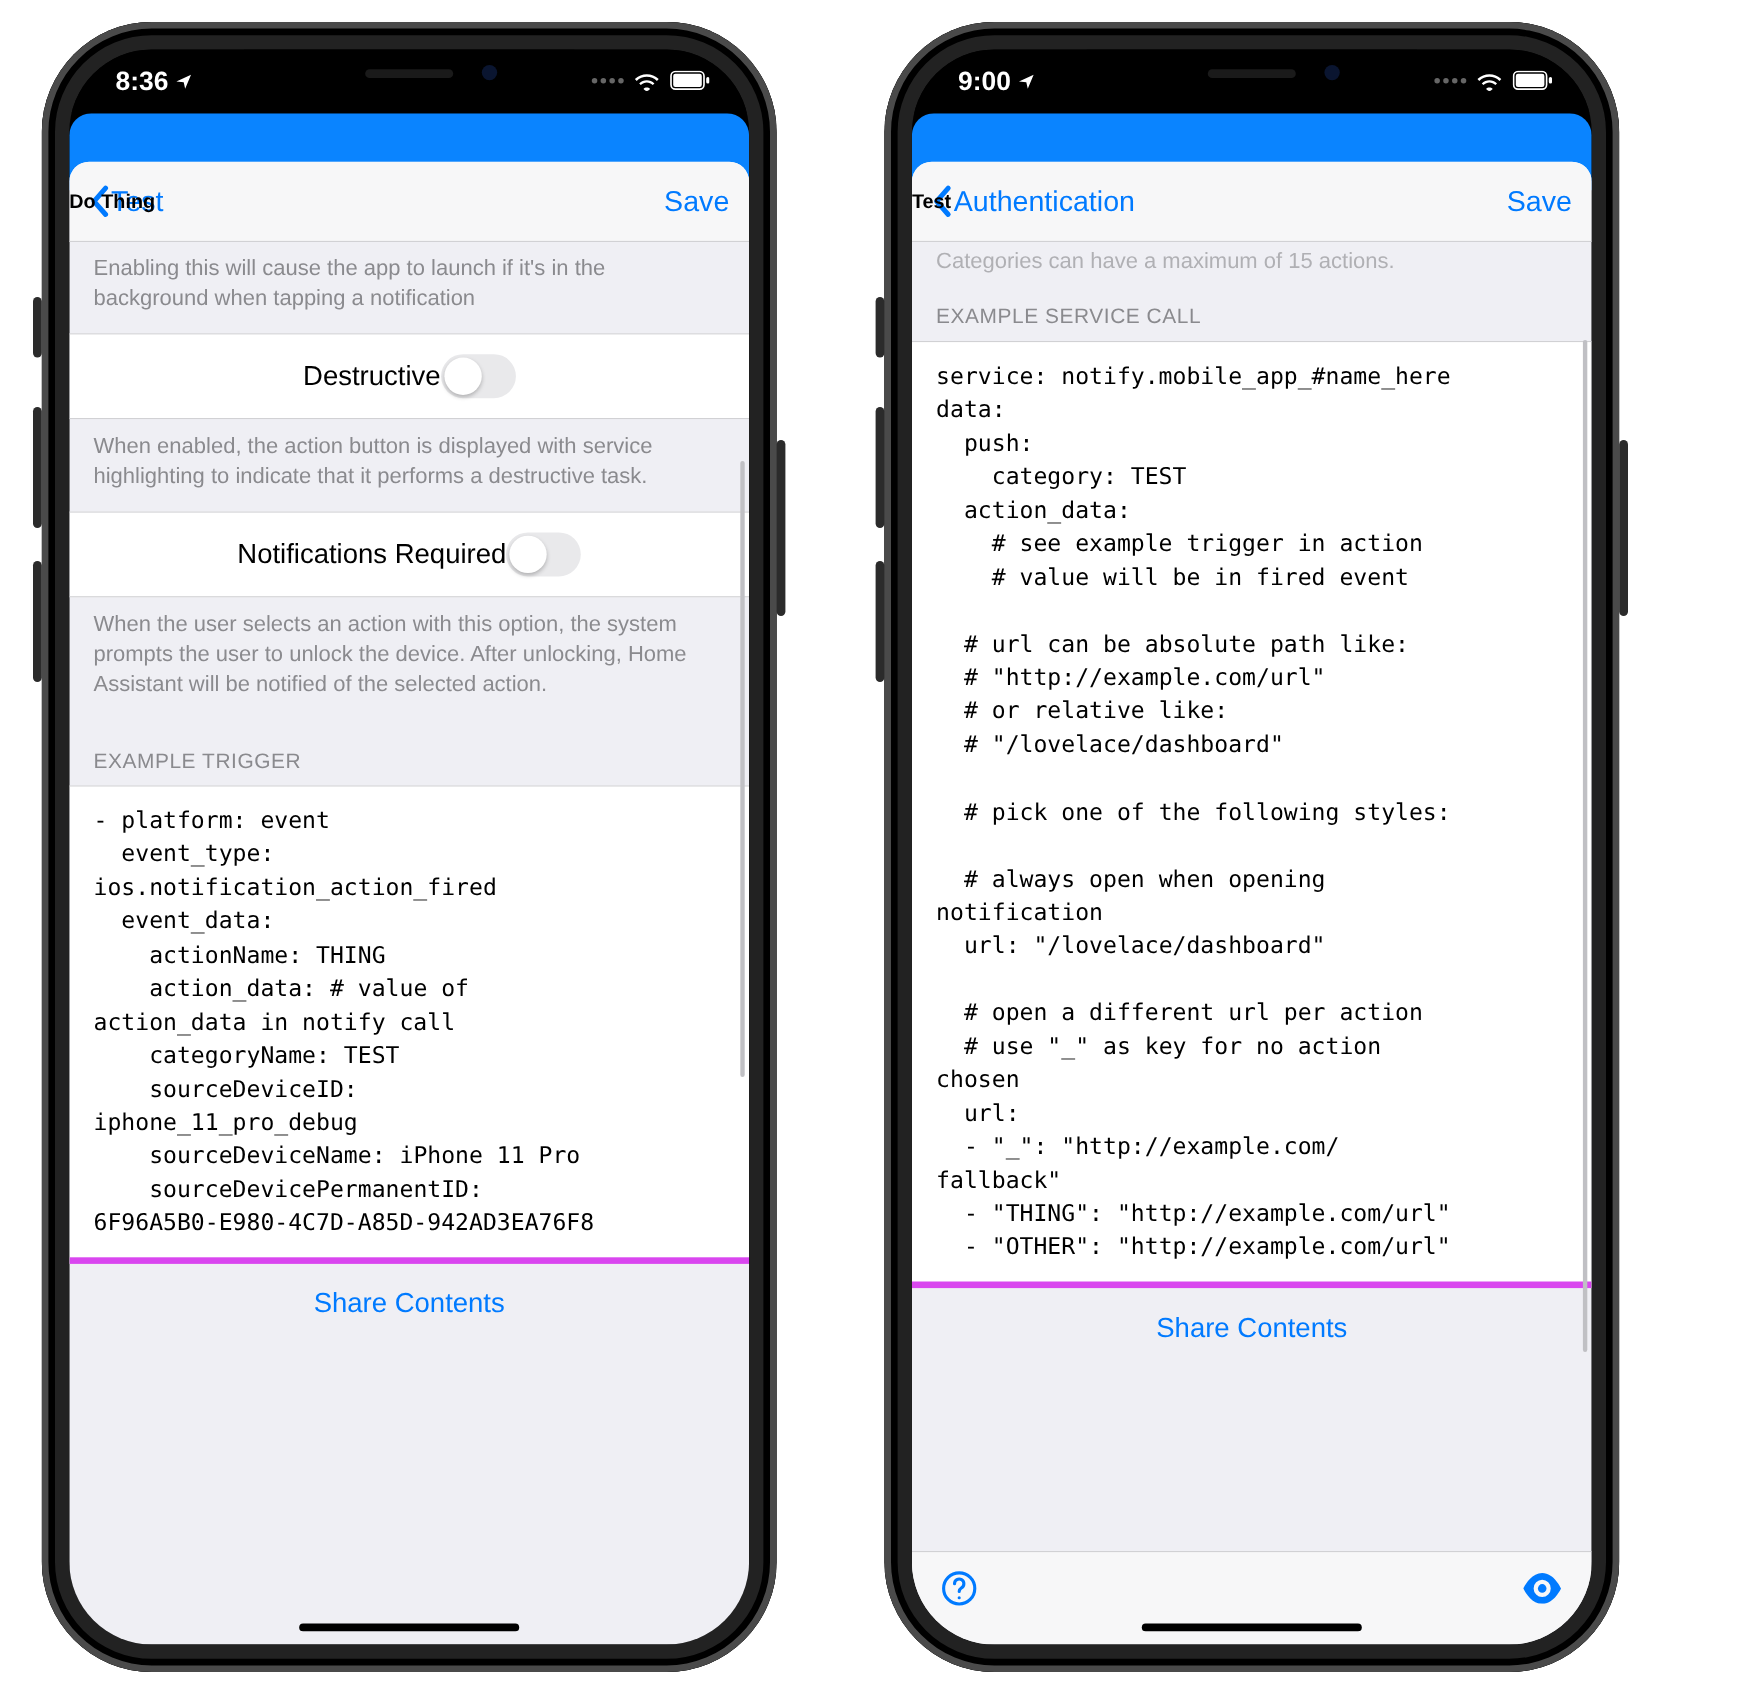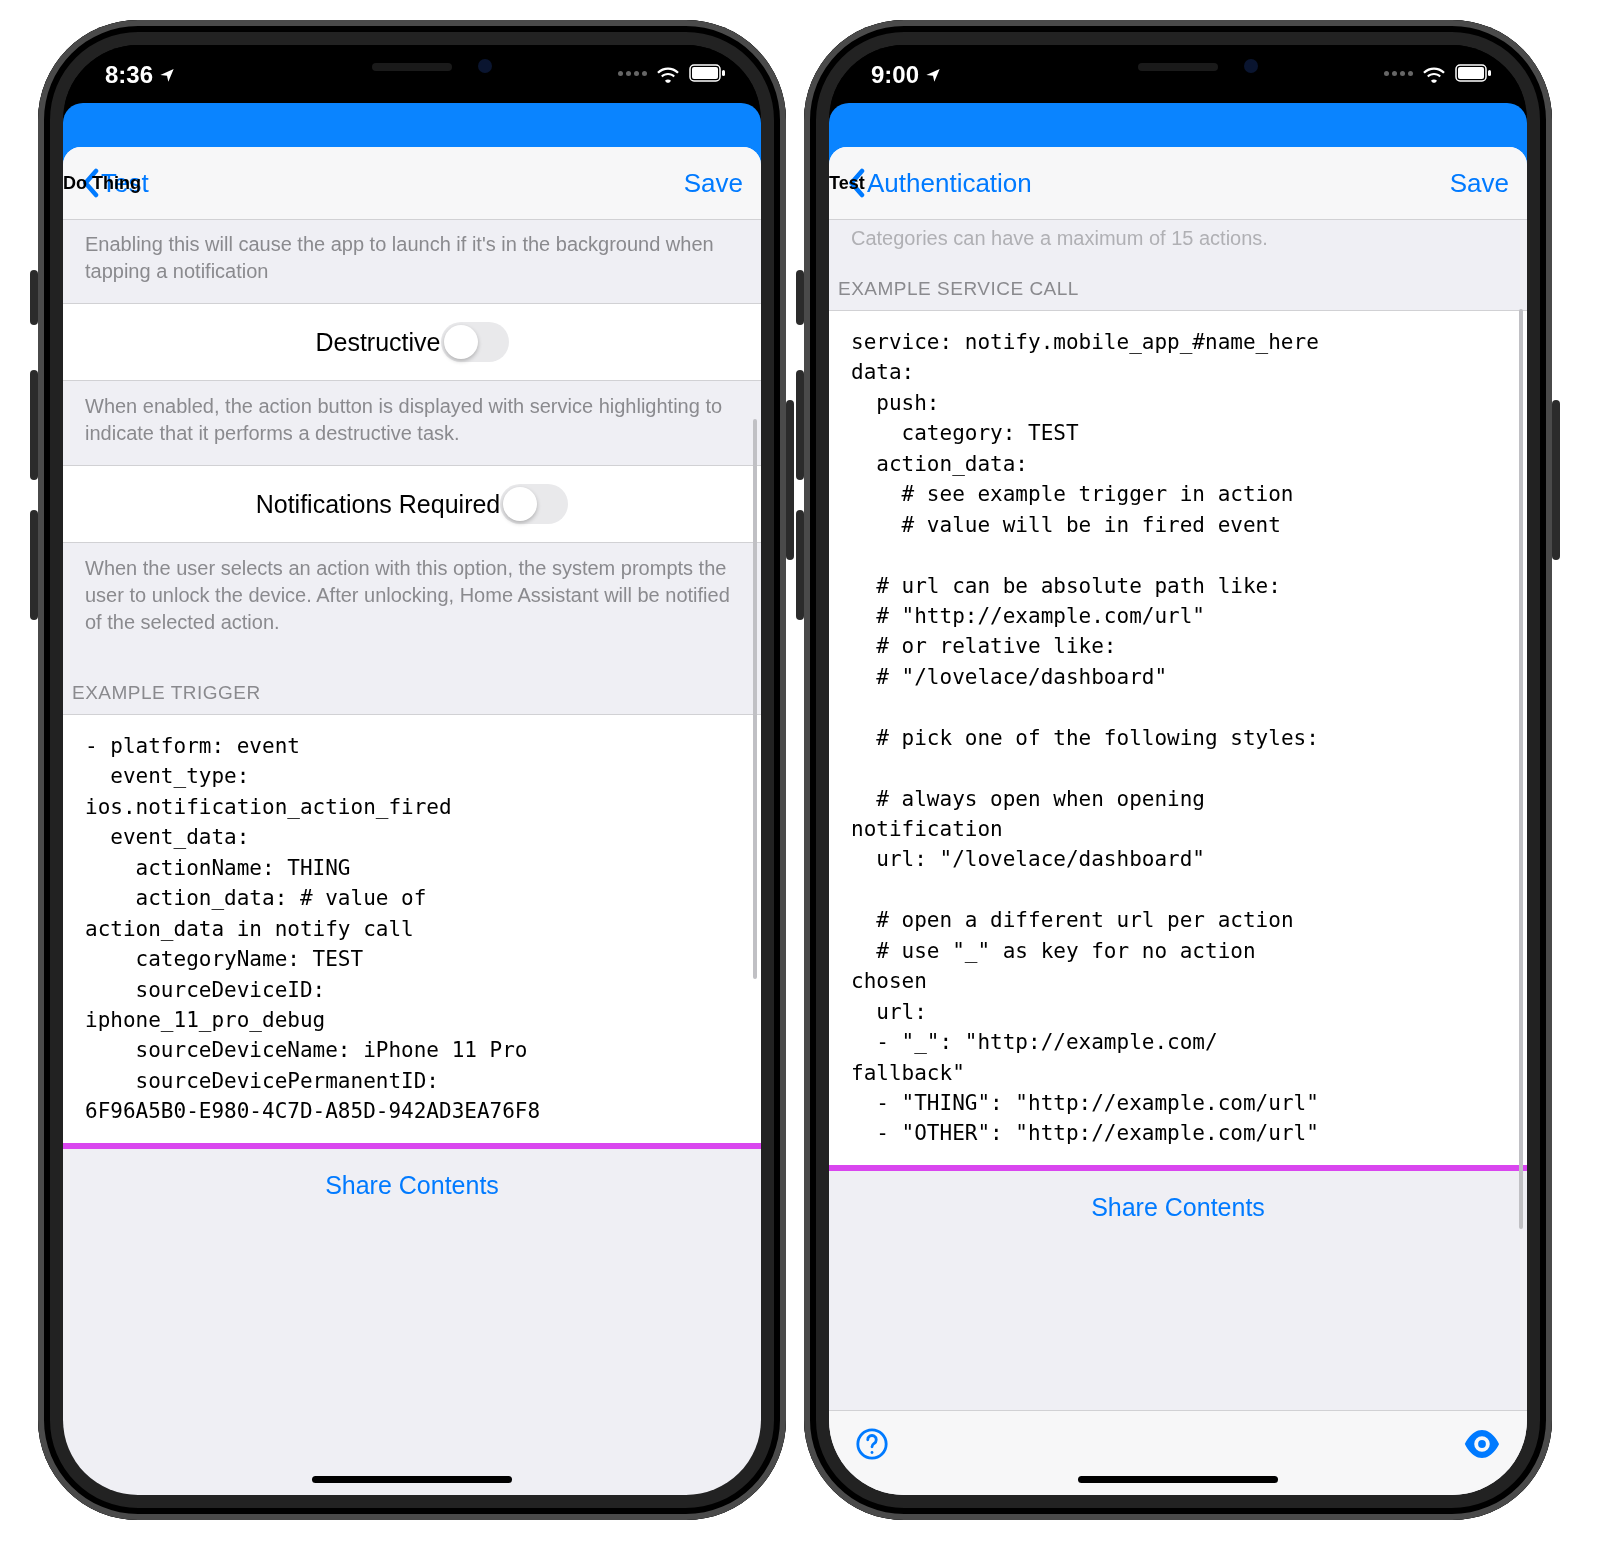--- a/index.html
+++ b/index.html
@@ -1,17 +1,17 @@
 <!DOCTYPE html>
 <html><head>
 <meta charset="utf-8">
 <style>
   html,body{margin:0;padding:0;background:#fff;font-family:-apple-system,BlinkMacSystemFont,"Helvetica Neue",Arial,sans-serif;}
   .stage{width:1600px;height:1545px;position:relative;background:#fff;}
-  .phone{position:absolute;width:748px;height:1500px;border-radius:100px;background:#222;box-shadow:inset 0 0 0 6px #4a4a4a,inset 0 0 0 12px #000;}
+  .phone{position:absolute;width:668px;height:1500px;border-radius:100px;background:#222;box-shadow:inset 0 0 0 6px #4a4a4a,inset 0 0 0 12px #000;}
   .phone.left{left:38px;top:20px;}
   .phone.right{left:804px;top:20px;}
   .side-btn{position:absolute;background:#2b2b2b;border-radius:4px;}
   .phone.left .sb1{left:-8px;top:250px;width:8px;height:55px;}
   .phone.left .sb2{left:-8px;top:350px;width:8px;height:110px;}
   .phone.left .sb3{left:-8px;top:490px;width:8px;height:110px;}
   .phone.left .sbR{right:-8px;top:380px;width:8px;height:160px;}
   .phone.right .sb1{left:-8px;top:250px;width:8px;height:55px;}
   .phone.right .sb2{left:-8px;top:350px;width:8px;height:110px;}
   .phone.right .sb3{left:-8px;top:490px;width:8px;height:110px;}
@@ -33,21 +33,21 @@
   .nav-left{display:flex;align-items:center;color:#007aff;font-size:26px;}
   .nav-left svg{margin-right:2px;}
   .nav-title{font-size:18px;font-weight:600;color:#000;position:absolute;left:0;right:0;text-align:left;pointer-events:none;}
   .nav-right{color:#007aff;font-size:26px;}
   .content{position:absolute;top:72px;left:0;right:0;bottom:0;overflow:hidden;}
   .footer-desc{padding:12px 22px 18px 22px;font-size:20px;color:#8a8a8e;line-height:1.35;}
   .row{background:#fff;border-top:1px solid #d1d1d4;border-bottom:1px solid #d1d1d4;padding:18px 22px;display:flex;align-items:center;justify-content:center;}
   .row-label{font-size:25px;color:#000;}
   .toggle{width:68px;height:40px;background:#e9e9eb;border-radius:20px;position:relative;flex-shrink:0;}
   .toggle .knob{position:absolute;left:3px;top:3px;width:34px;height:34px;background:#fff;border-radius:50%;box-shadow:0 2px 4px rgba(0,0,0,0.25);}
-  .sec-header{padding:28px 22px 10px 9px;font-size:19px;color:#8a8a8e;letter-spacing:0.5px;}
+  .sec-header{padding:28px 22px 10px 22px;font-size:19px;color:#8a8a8e;letter-spacing:0.5px;}
   .code-block{background:#fff;border-top:1px solid #d1d1d4;border-bottom:6px solid #d946ef;padding:16px 22px;font-family:"SF Mono",Menlo,Consolas,monospace;font-size:21px;line-height:1.45;color:#000;white-space:pre-wrap;word-break:break-word;}
   .share-btn{text-align:center;color:#007aff;font-size:25px;padding:22px 0;}
   .partial-top{padding:8px 22px 0 22px;font-size:20px;color:#b0b0b4;}
   .home-ind{position:absolute;bottom:12px;left:50%;transform:translateX(-50%);width:200px;height:7px;background:#000;border-radius:5px;z-index:60;}
   .toolbar{position:absolute;left:0;right:0;bottom:0;height:70px;background:#f7f7f8;border-top:1px solid #d1d1d4;display:flex;align-items:center;justify-content:space-between;padding:0 26px 14px 26px;}
   .tb-icon{color:#007aff;}
   .scroll-ind{position:absolute;right:4px;top:200px;width:4px;height:560px;background:#c0c0c4;border-radius:3px;}
   .scroll-ind2{position:absolute;right:4px;top:90px;width:4px;height:920px;background:#c0c0c4;border-radius:3px;}
 </style>
 </head>

